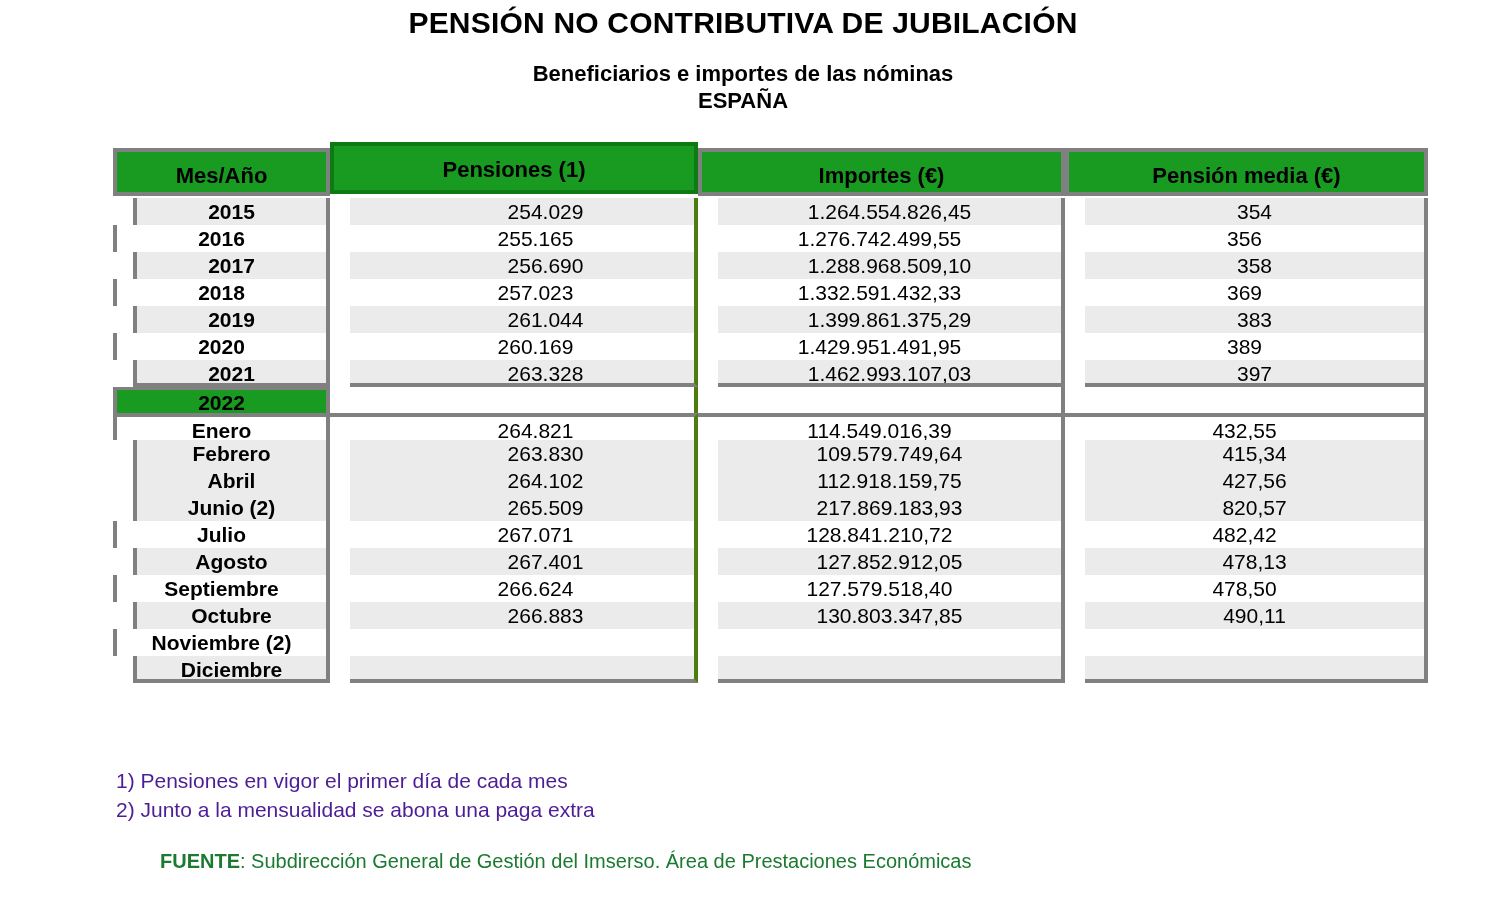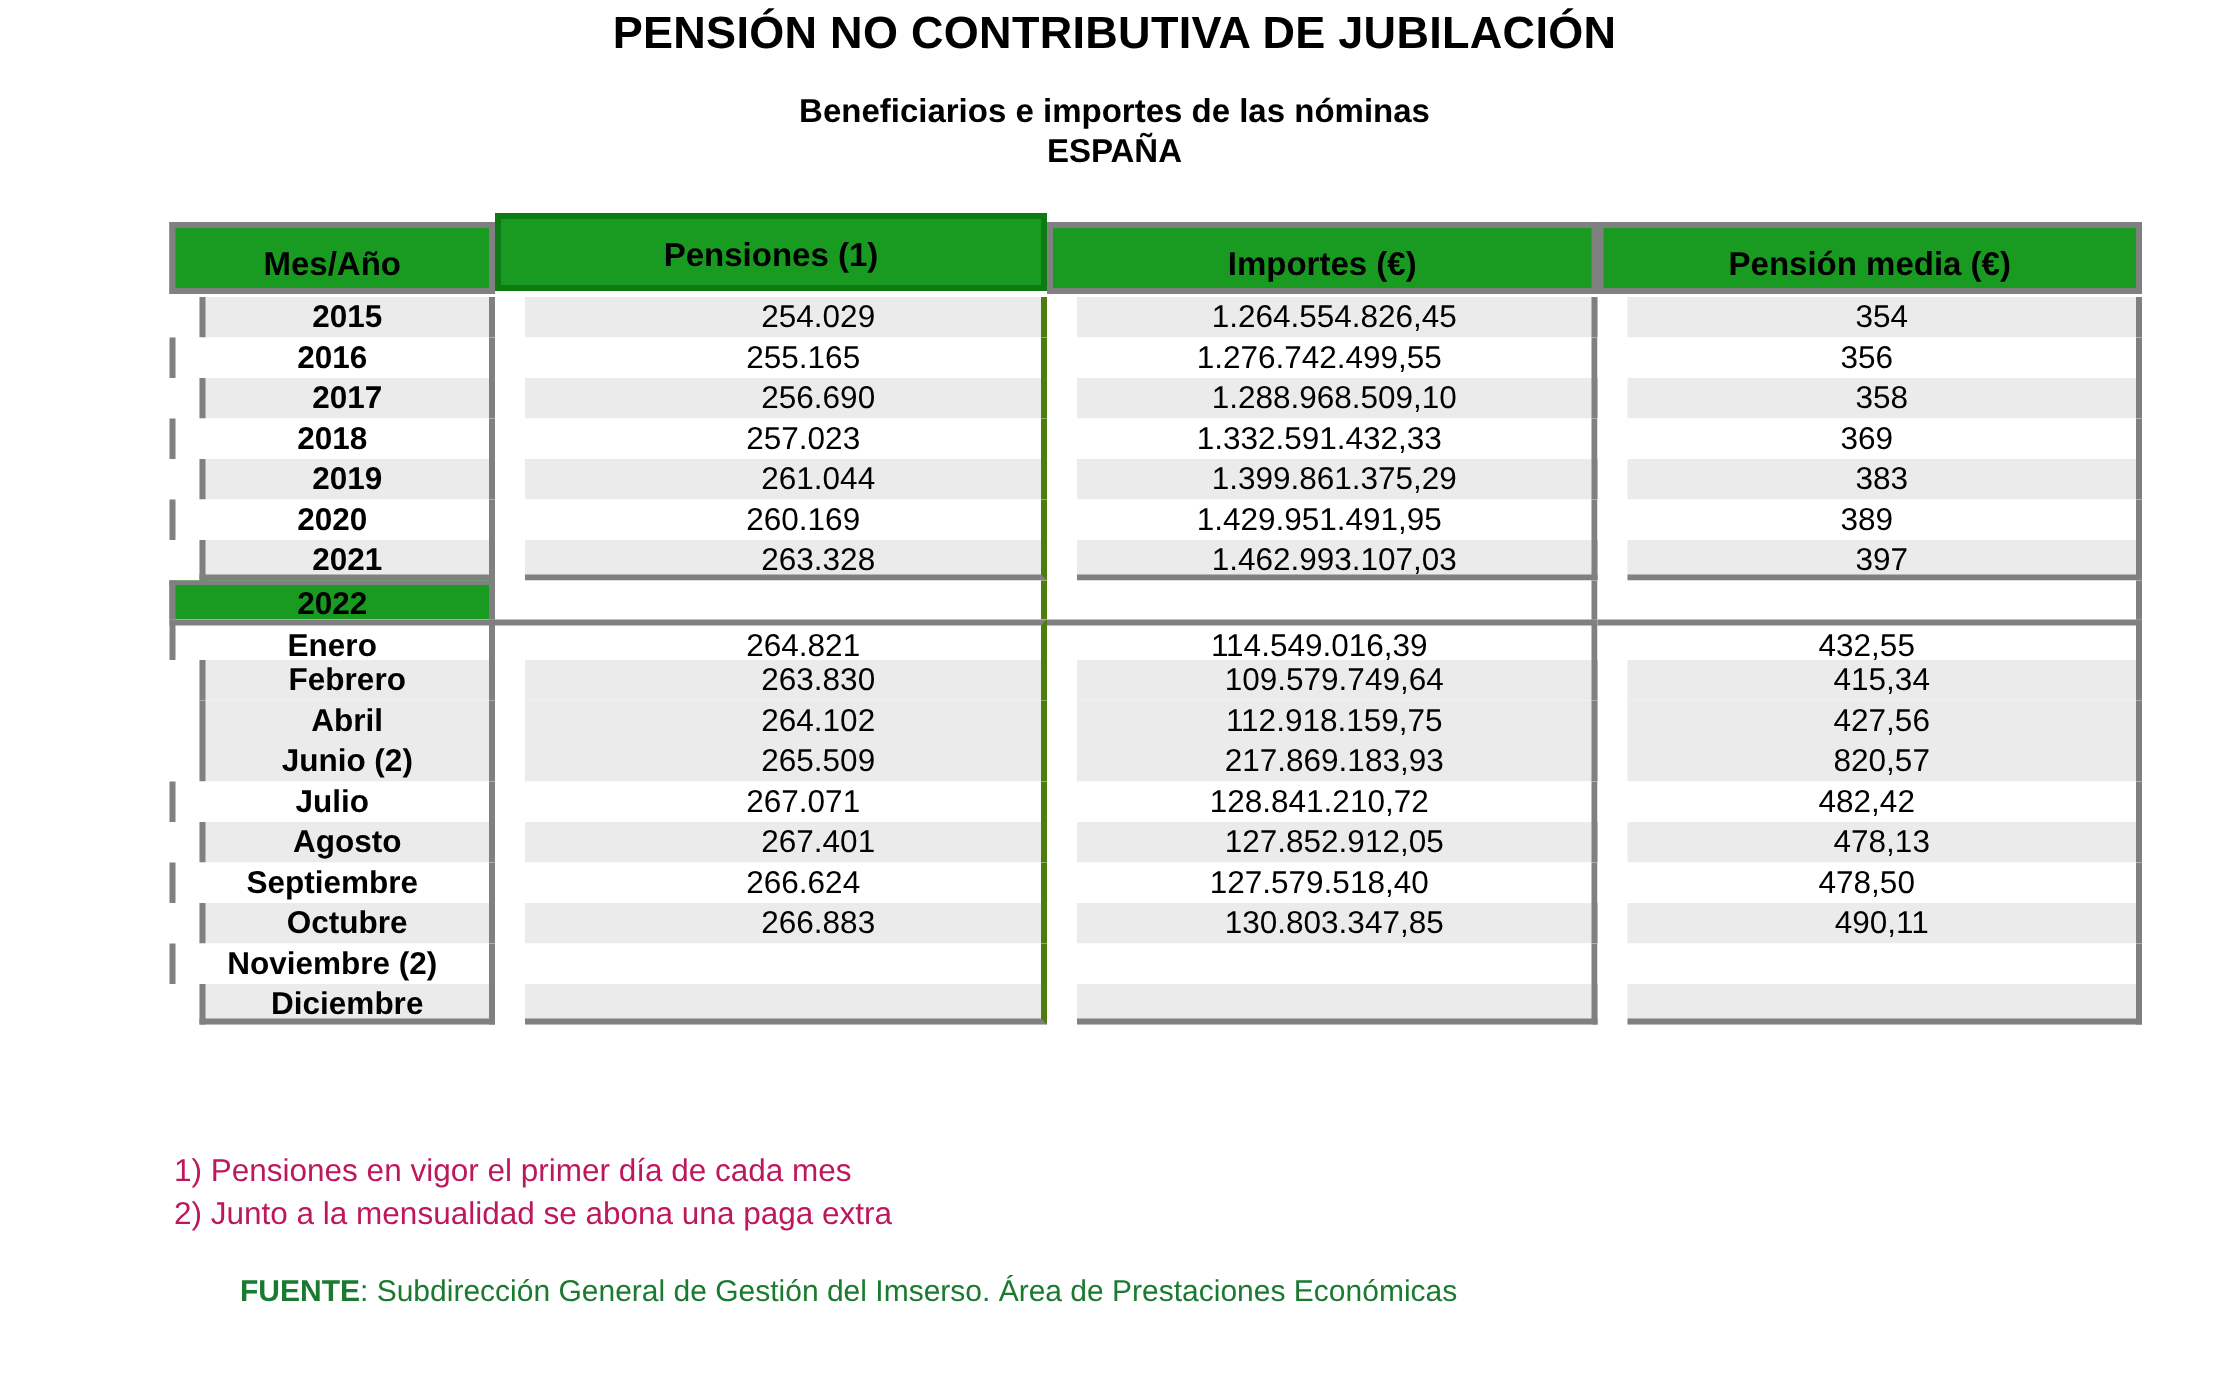--- a/index.html
+++ b/index.html
@@ -150,21 +150,21 @@
   tr.last-year-row .cell  { border-bottom: 4px solid #808080; }
   tr.first-month-row .cell { border-top: 4px solid #808080; }
   tr.last-row .cell { border-bottom: 4px solid #808080; }
 
   
   .footnotes {
     position: absolute;
     left: 116px;
     top: 766px;
     font-size: 21px;
-    color: #be185d;
+    color: #4c1d95;
     line-height: 29px;
   }
   .footnote-line { white-space: nowrap; }
 
   .source {
     position: absolute;
     left: 116px;
     top: 850px;
     font-size: 20px;
     color: #1a7a30;

